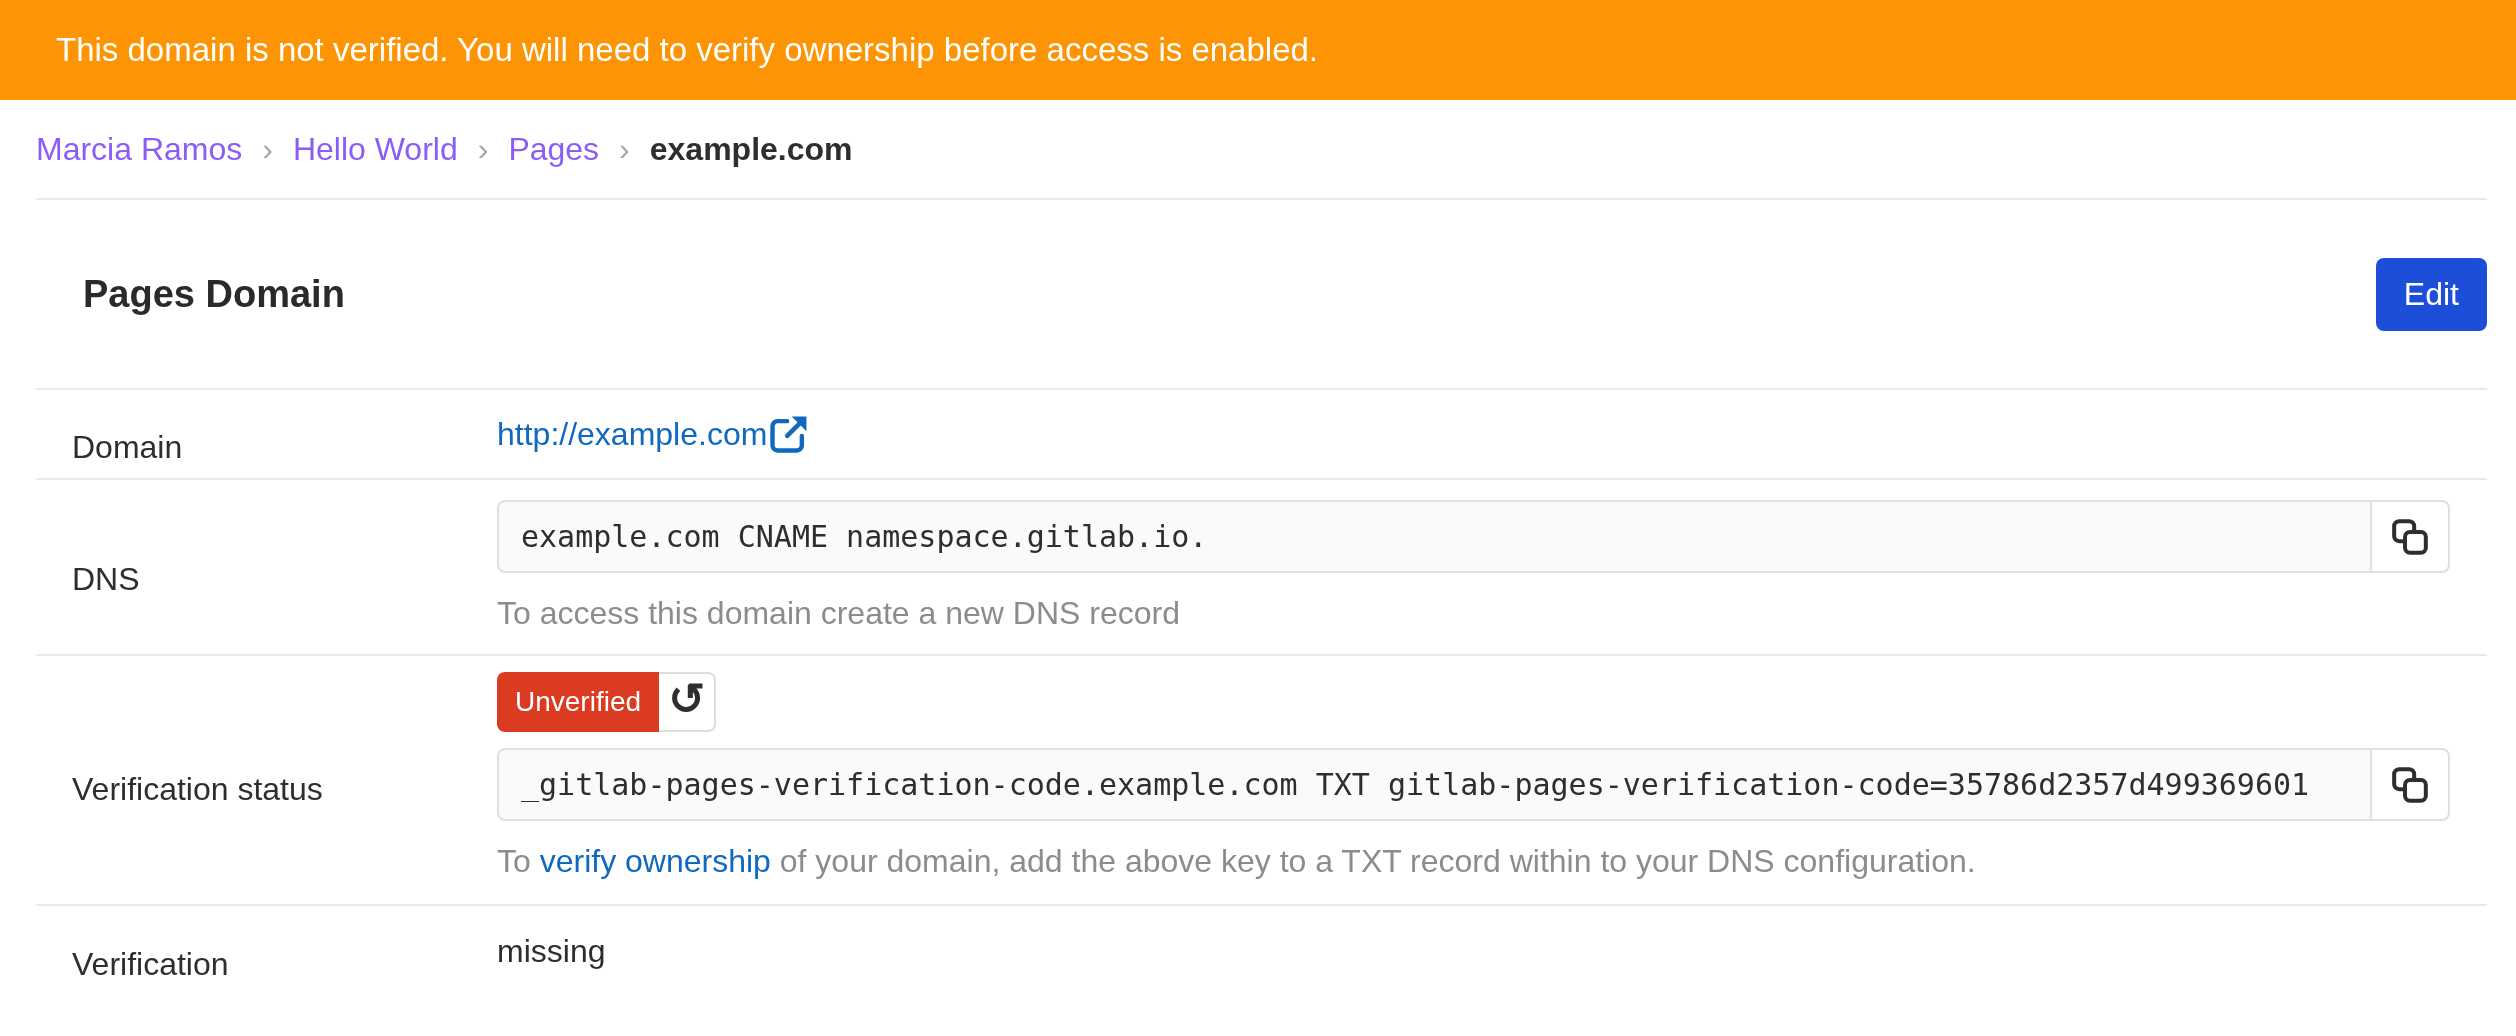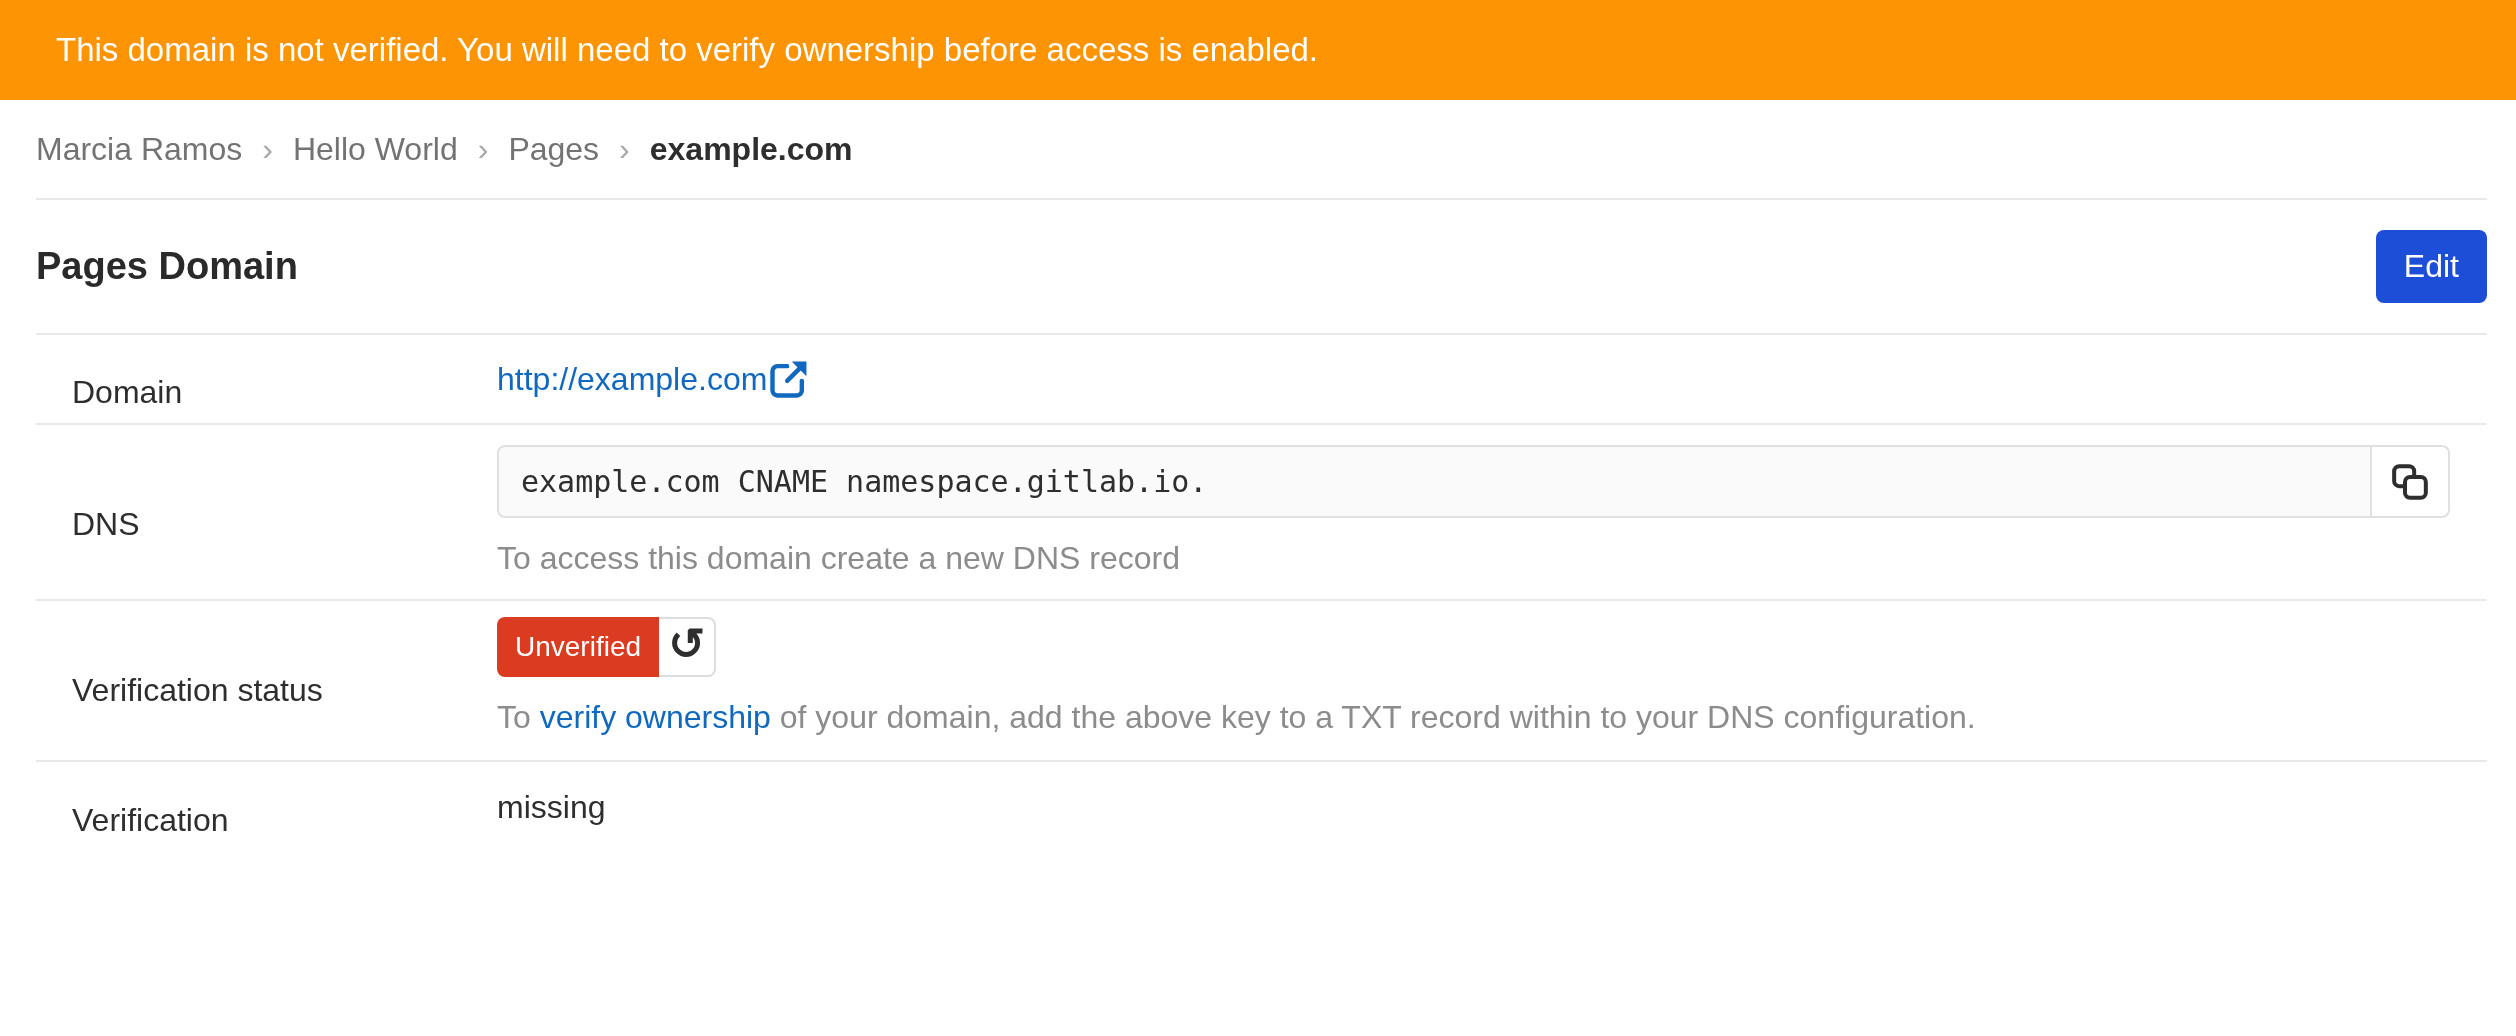--- a/index.html
+++ b/index.html
@@ -20,28 +20,29 @@
   }
   .container { margin: 0 29px 0 36px; }
 
   
   .breadcrumbs {
     display: flex; align-items: center; gap: 20px;
     height: 100px;
     border-bottom: 2px solid #e9e9e9;
     font-size: 32px; color: #666;
   }
-  .crumb { color: #737373; text-decoration: none; cursor: pointer; }
+  .crumb { color: #8b5cf6; text-decoration: none; cursor: pointer; }
   .crumb.current { color: #2e2e2e; font-weight: 700; }
   .crumb-sep { color: #a8a8a8; font-size: 32px; }
 
   
   .page-header {
     display: flex; align-items: center; justify-content: space-between;
-    height: 133px;
+    height: 188px;
+    margin-left: 47px;
   }
   .page-title { margin: 0; font-size: 38px; font-weight: 700; color: #2a2a2a; }
   .edit-btn {
     height: 73px; padding: 0 28px;
     background: #1d4ed8; color: #fff;
     font-family: "Liberation Sans", sans-serif;
     font-size: 32px; border: 0; border-radius: 8px;
     cursor: pointer;
   }
 
@@ -169,20 +170,29 @@
 
     <div class="row row-verification">
       <div class="row-label">Verification status</div>
       <div class="row-value">
         <div class="badge-group">
           <span class="status-badge">Unverified</span>
           <button class="retry-btn">
             <span class="retry-glyph">↺</span>
           </button>
         </div>
+        <div class="input-group vr-input">
+          <input class="mono-input" readonly="" value="_gitlab-pages-verification-code.example.com TXT gitlab-pages-verification-code=35786d2357d499369601" style="">
+          <button class="copy-btn">
+            <svg width="40" height="40" viewBox="0 0 24 24" fill="none">
+              <rect x="2.5" y="2.5" width="12" height="12" rx="3" stroke="#2e2e2e" stroke-width="2.4"></rect>
+              <rect x="9" y="9" width="12.5" height="12.5" rx="3" fill="#fff" stroke="#2e2e2e" stroke-width="2.4"></rect>
+            </svg>
+          </button>
+        </div>
         <p class="help"><span>To </span><a class="help-link">verify ownership</a><span> of your domain, add the above key to a TXT record within to your DNS configuration.</span></p>
       </div>
     </div>
 
     <div class="row row-certificate">
       <div class="row-label">Verification</div>
       <div class="row-value">
         <span class="cert-value">missing</span>
       </div>
     </div>

